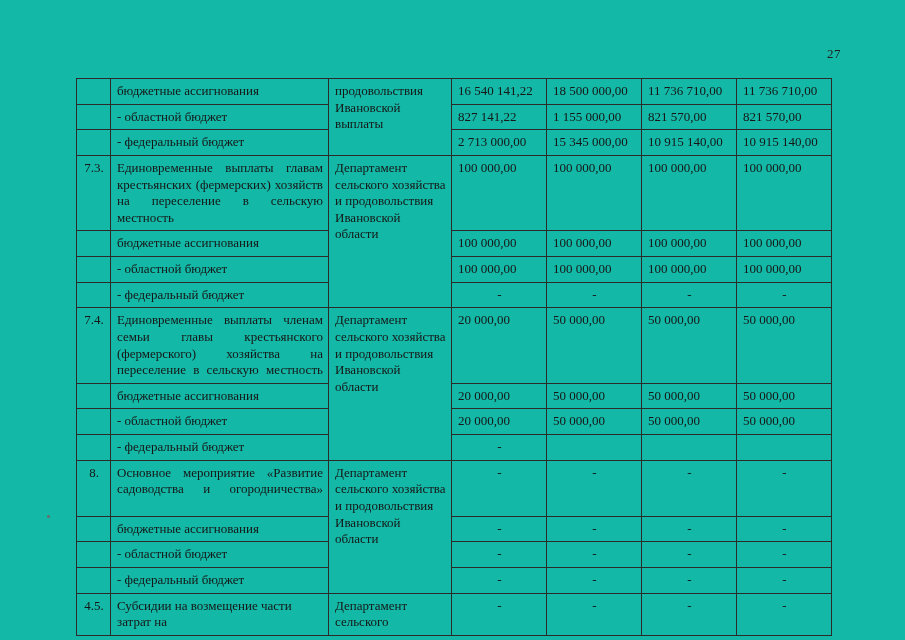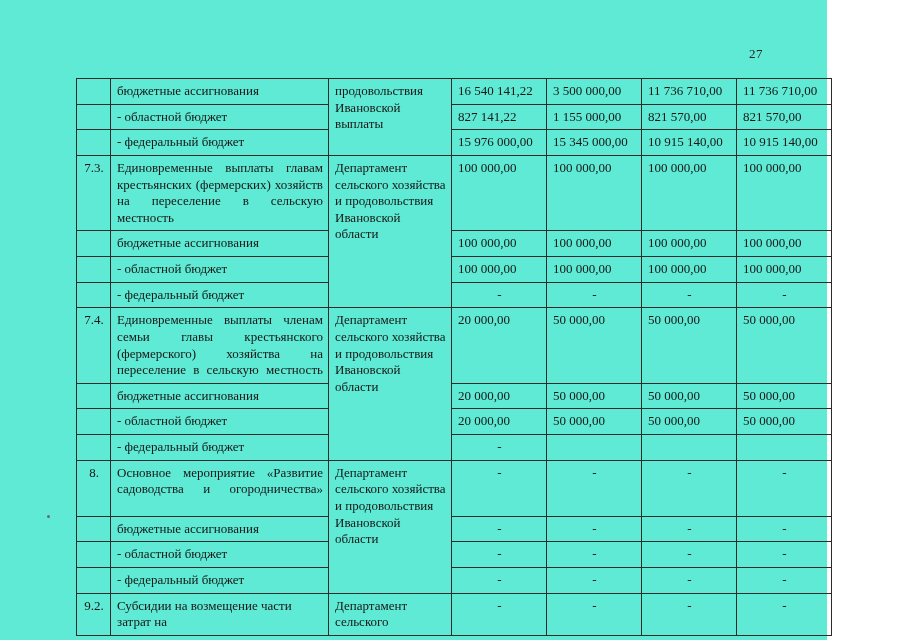--- a/index.html
+++ b/index.html
@@ -10,23 +10,23 @@
   body {
     width: 905px;
     height: 640px;
     font-family: "Liberation Serif", serif;
     color: #1a1a1a;
     position: relative;
     overflow: hidden;
   }
   .page {
     position: relative;
-    width: 827px;
+    width: 905px;
     height: 640px;
-    background: #5eead4;
+    background: #14b8a6;
   }
   .page-number {
     position: absolute;
     top: 46px;
     right: 64px;
     font-size: 13px;
     color: #1f1f1f;
     letter-spacing: .5px;
   }
   .stray-mark {
@@ -84,38 +84,38 @@
       <col class="col-money">
       <col class="col-money">
     </colgroup>
     <tbody>
 
       <tr>
         <td class="center"></td>
         <td class="nopad-name">бюджетные ассигнования</td>
         <td rowspan="3" class="v-top">продовольствия Ивановской выплаты</td>
         <td class="right">16 540 141,22</td>
-        <td class="right">3 500 000,00</td>
+        <td class="right">18 500 000,00</td>
         <td class="right">11 736 710,00</td>
         <td class="right">11 736 710,00</td>
       </tr>
 
       <tr>
         <td class="center"></td>
         <td class="nopad-name">- областной бюджет</td>
         <td class="right">827 141,22</td>
         <td class="right">1 155 000,00</td>
         <td class="right">821 570,00</td>
         <td class="right">821 570,00</td>
       </tr>
 
       <tr>
         <td class="center"></td>
         <td class="nopad-name">- федеральный бюджет</td>
-        <td class="right">15 976 000,00</td>
+        <td class="right">2 713 000,00</td>
         <td class="right">15 345 000,00</td>
         <td class="right">10 915 140,00</td>
         <td class="right">10 915 140,00</td>
       </tr>
 
       <tr class="tall">
         <td class="center">7.3.</td>
         <td class="justify nopad-name">Единовременные выплаты главам крестьянских (фермерских) хозяйств на переселение в сельскую местность</td>
         <td rowspan="4" class="v-top">Департамент сельского хозяйства и продовольствия Ивановской области</td>
         <td class="right">100 000,00</td>
@@ -219,21 +219,21 @@
       <tr>
         <td class="center"></td>
         <td class="nopad-name">- федеральный бюджет</td>
         <td class="dash">-</td>
         <td class="dash">-</td>
         <td class="dash">-</td>
         <td class="dash">-</td>
       </tr>
 
       <tr>
-        <td class="center">9.2.</td>
+        <td class="center">4.5.</td>
         <td class="nopad-name">Субсидии на возмещение части затрат на</td>
         <td class="v-top">Департамент сельского</td>
         <td class="dash">-</td>
         <td class="dash">-</td>
         <td class="dash">-</td>
         <td class="dash">-</td>
       </tr>
 
     </tbody>
   </table>

